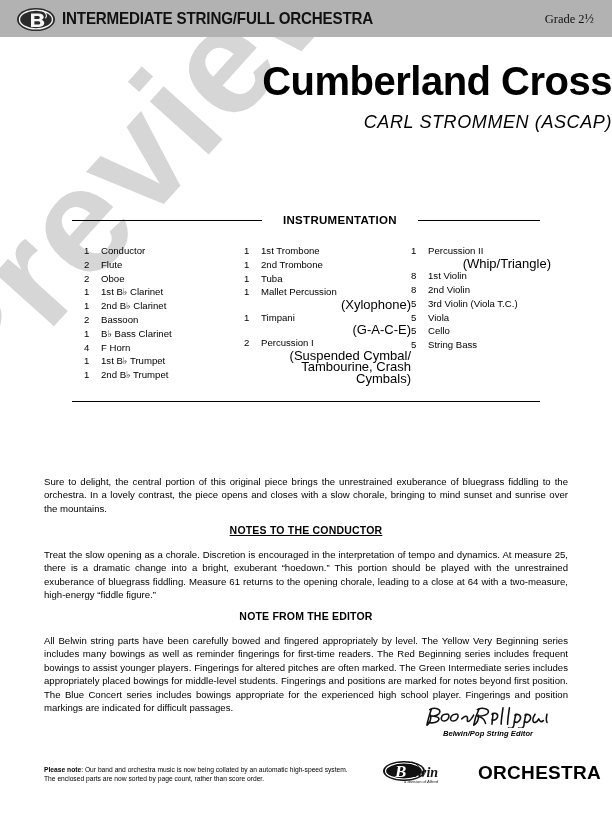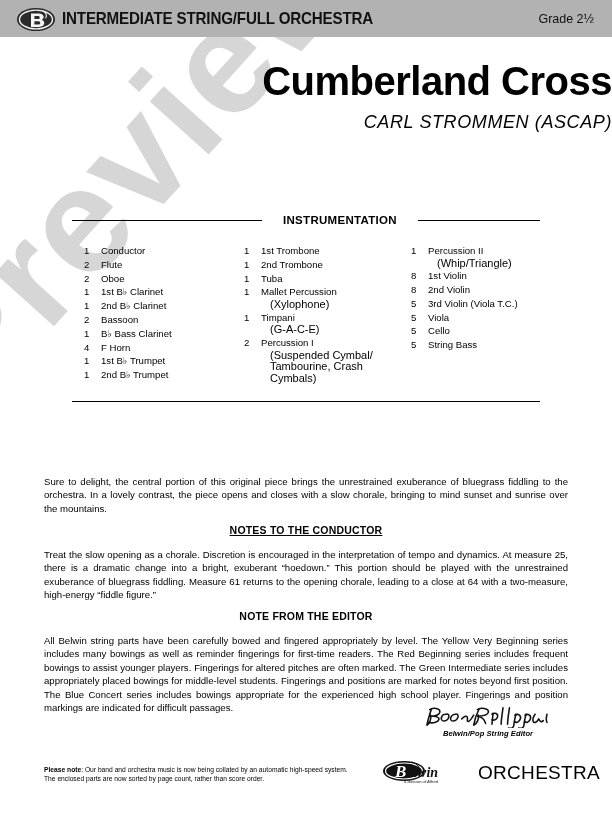--- a/index.html
+++ b/index.html
@@ -73,20 +73,21 @@
     color: #111111;
     white-space: nowrap;
   }
   #header-grade {
     position: absolute;
     right: 18px;
     top: 12px;
     font-size: 12.5px;
     color: #111111;
     white-space: nowrap;
+    font-family: Liberation Serif, serif;
   }
 
   
   #content {
     position: absolute;
     left: 0;
     top: 0;
     width: 612px;
     height: 816px;
     z-index: 2;
@@ -160,24 +161,25 @@
   }
   .instr-qty {
     width: 17px;
     flex: 0 0 17px;
     text-align: left;
   }
   .instr-name {
     flex: 1 1 auto;
   }
   .instr-sub {
-    font-size: 11px;
+    font-size: 13px;
     line-height: 11px;
     padding-left: 26px;
     margin-bottom: 0.5px;
+    text-align: right;
   }
   #instr-bottom-rule {
     margin-top: 17px;
     height: 1px;
     background: #000;
     width: 100%;
   }
 
   
   .prose {
@@ -241,21 +243,21 @@
     position: absolute;
     left: 382px;
     top: 760px;
     display: flex;
     align-items: center;
   }
   #belwin-mark { width: 92px; height: 25px; display: block; }
   #footer-brand {
     margin-left: 4px;
     font-size: 19px;
-    font-weight: normal;
+    font-weight: bold;
     letter-spacing: 0.3px;
     line-height: 1;
     color: #000;
   }
 </style>
 </head>
 <body>
 
 <div id="watermark">
   <div class="wm-text">Preview Only</div>

